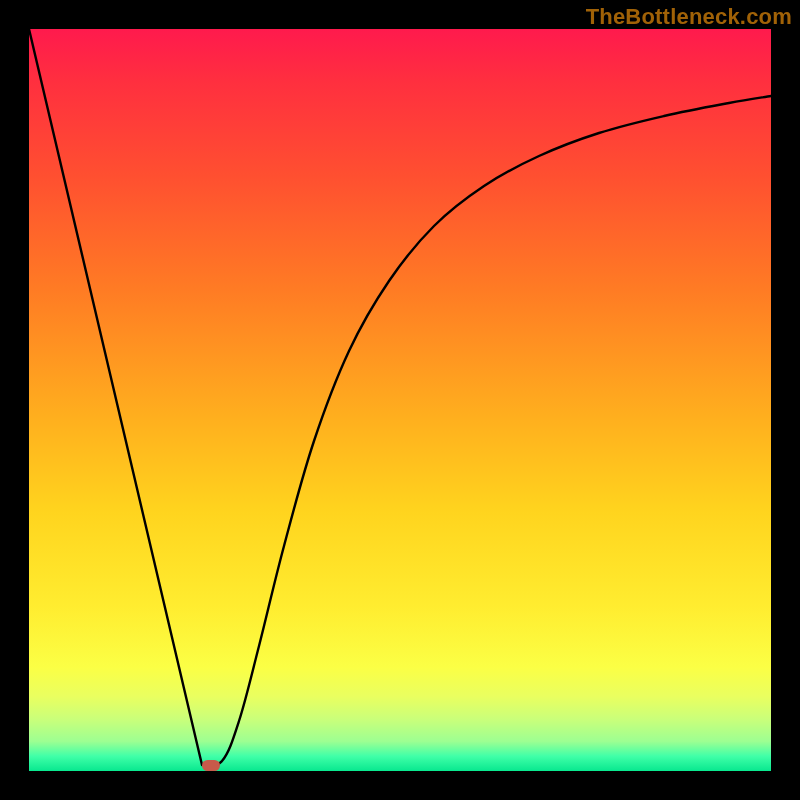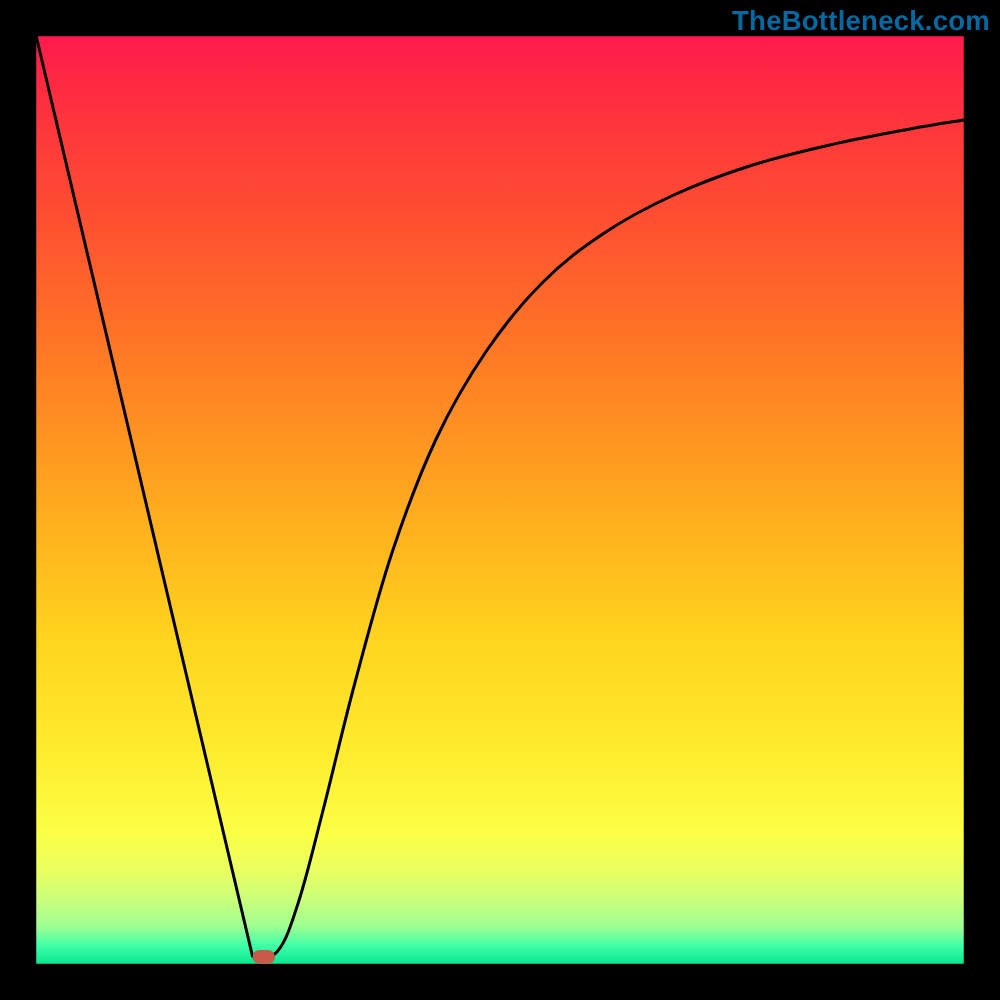--- a/index.html
+++ b/index.html
@@ -32,21 +32,21 @@
       #08e88f 100%
     );
   }
   .watermark {
     position: absolute;
     top: 4px;
     right: 8px;
     font-family: Arial, Helvetica, sans-serif;
     font-size: 22px;
     font-weight: 600;
-    color: #0369a1;
+    color: #a16207;
     letter-spacing: 0.2px;
     user-select: none;
   }
   svg.curve {
     position: absolute;
     left: 29px;
     top: 29px;
     width: 742px;
     height: 742px;
     overflow: visible;

